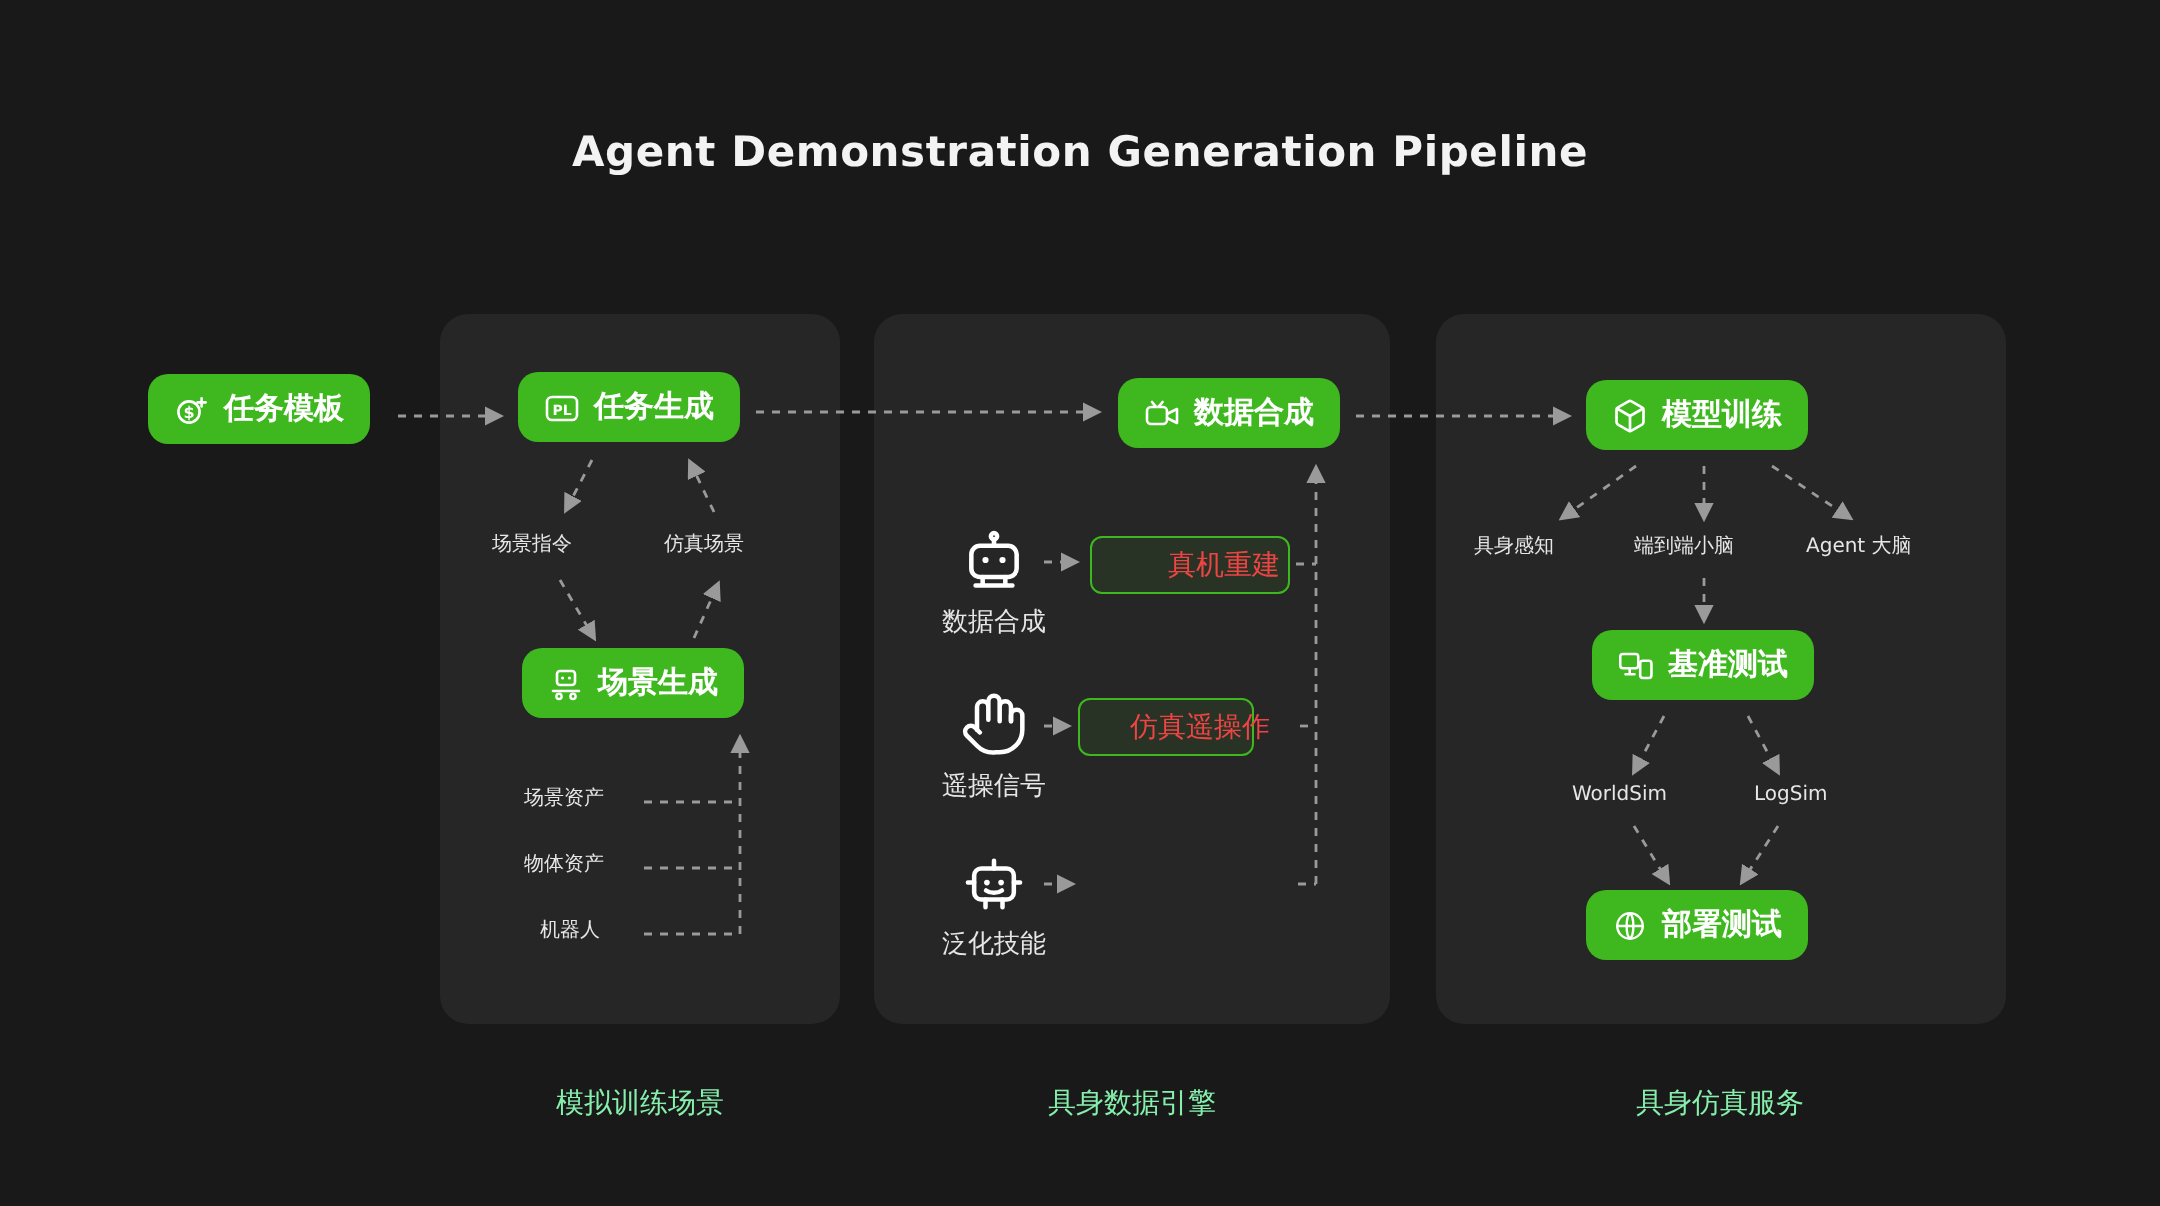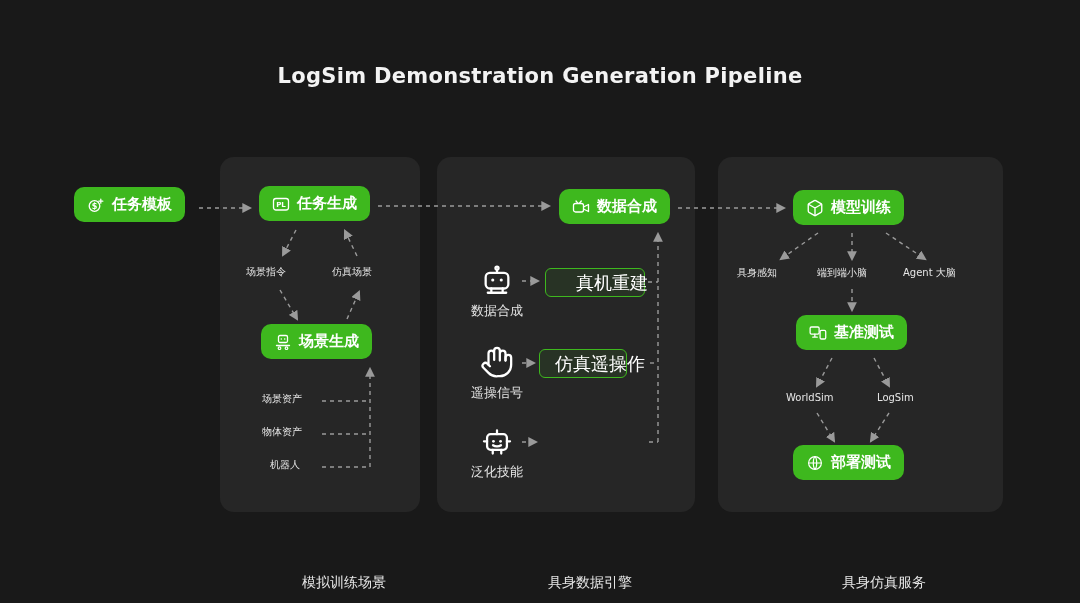--- a/index.html
+++ b/index.html
@@ -17,29 +17,29 @@
   .pill {
     position:absolute; display:flex; align-items:center; gap:7px;
     background:var(--green,#3eb81e); color:#fff; font-weight:700; font-size:15px;
     padding:8px 13px; border-radius:10px; white-space:nowrap;
   }
   .pill .ic { display:flex; }
   .pill .ic svg { width:18px; height:18px; display:block; }
   .obox {
     position:absolute; height:29px; display:flex; align-items:center; justify-content:center;
     border:1px solid var(--green,#3eb81e); background:rgba(62,184,30,.09);
-    color:#ffffff; font-size:18px; border-radius:6px; white-space:nowrap;padding-left:34px;
+    color:#ef4444; font-size:14px; border-radius:6px; white-space:nowrap;padding-left:34px;
   }
   .lbl { position:absolute; color:#e6e6e6; font-size:10px; white-space:nowrap; }
   .ulbl { position:absolute; width:64px; text-align:center; color:#e6e6e6; font-size:13px; white-space:nowrap; }
   .src-icon { position:absolute; width:40px; height:40px; display:flex; align-items:center; justify-content:center; }
   .src-icon svg { width:34px; height:34px; display:block; }
   .caption {
-    position:absolute; top:574px; transform:translateX(-50%);
-    color:#e5e5e5; font-size:14px; white-space:nowrap;margin-left:24px;
+    position:absolute; top:543px; transform:translateX(-50%);
+    color:#86efac; font-size:14px; white-space:nowrap;
   }
 </style>
 </head>
 <body>
 
 <div class="stage">
 
   <div class="panel" style="left:220px;width:200px;height:355px"></div>
   <div class="panel" style="left:437px;width:258px;height:355px"></div>
   <div class="panel" style="left:718px;width:285px;height:355px"></div>
@@ -79,21 +79,21 @@
       <path d="M852 233 V259" marker-end="url(#arr)"></path>
       <path d="M886 233 L925 259" marker-end="url(#arr)"></path>
       <path d="M852 289 V310" marker-end="url(#arr)"></path>
       <path d="M832 358 L817 386" marker-end="url(#arr)"></path>
       <path d="M874 358 L889 386" marker-end="url(#arr)"></path>
       <path d="M817 413 L834 441" marker-end="url(#arr)"></path>
       <path d="M889 413 L871 441" marker-end="url(#arr)"></path>
     </g>
   </svg>
 
-  <div class="title">LogSim Demonstration Generation Pipeline</div>
+  <div class="title">Agent Demonstration Generation Pipeline</div>
 
   <div class="pill" style="left:74px;top:187px">
     <span class="ic">
       <svg viewBox="0 0 18 18">
           <circle cx="7.5" cy="10" r="5.3" stroke="#fff" stroke-width="1.3" fill="none"></circle>
           <text x="7.5" y="13" text-anchor="middle" font-size="8" font-weight="bold" fill="#fff">$</text>
           <path d="M13.8 3.2 v4 M11.8 5.2 h4" stroke="#fff" stroke-width="1.3" stroke-linecap="round"></path>
         </svg>
     </span>
     <span>任务模板</span>

